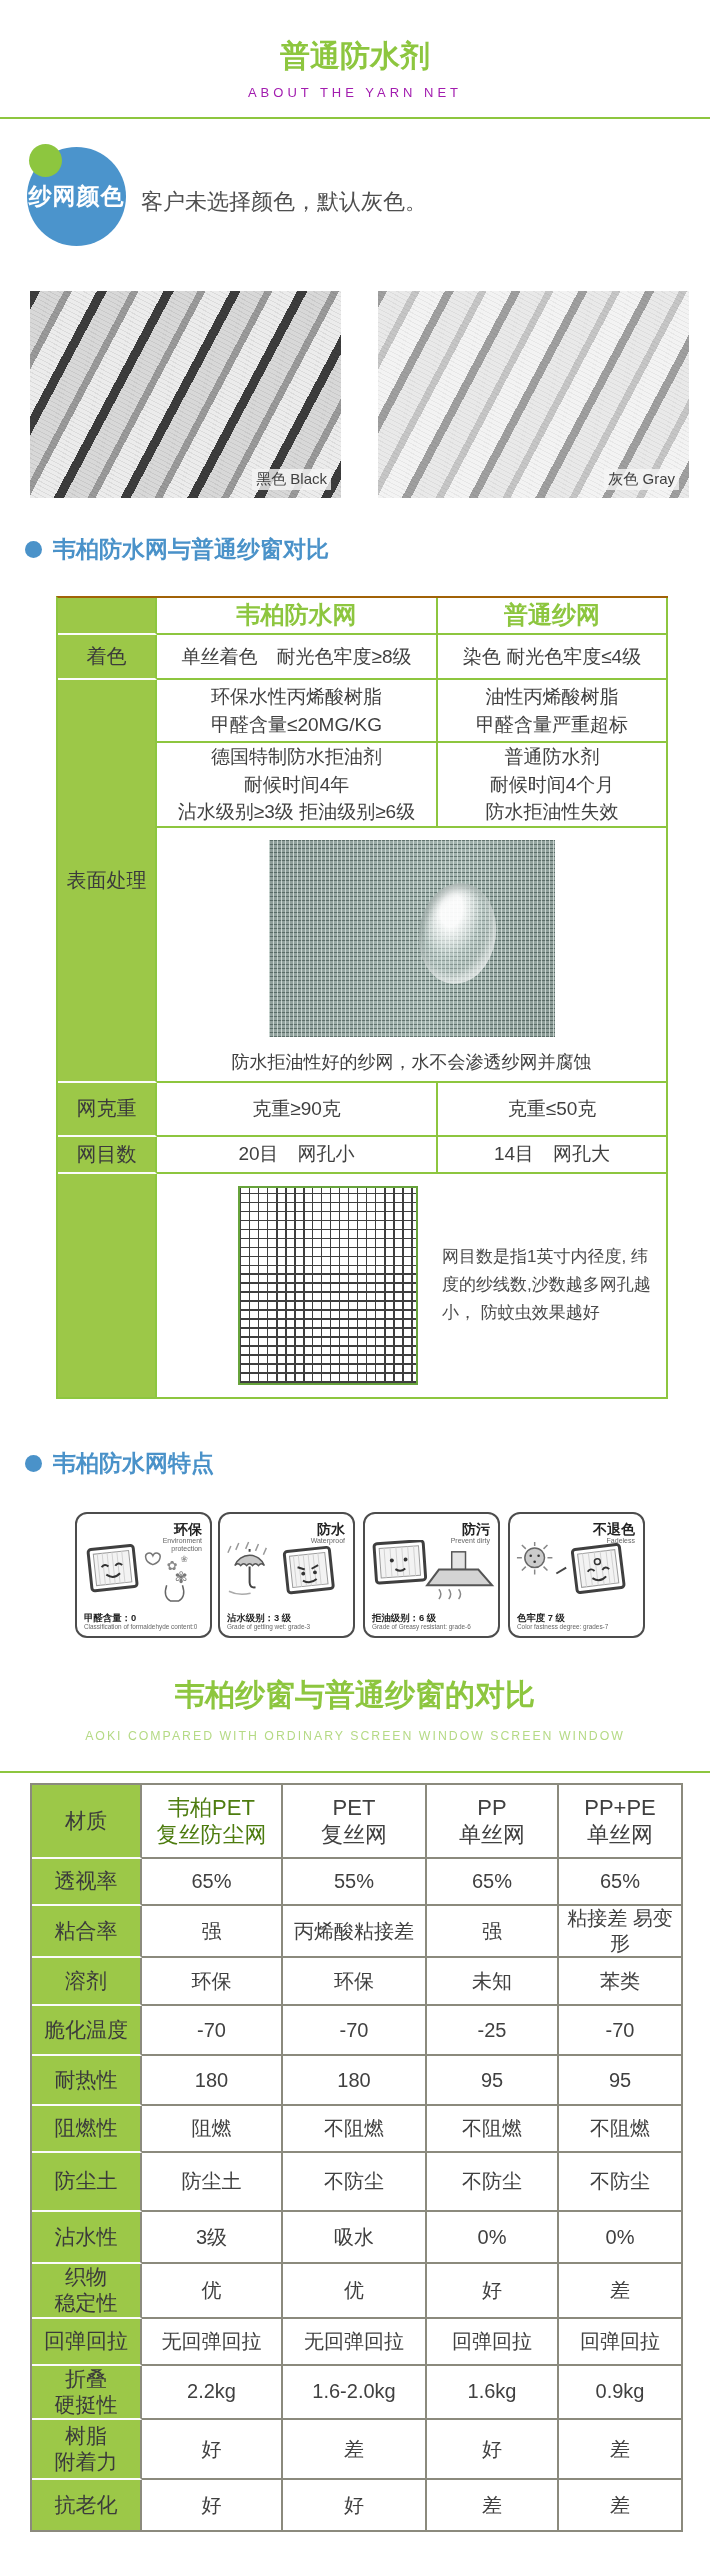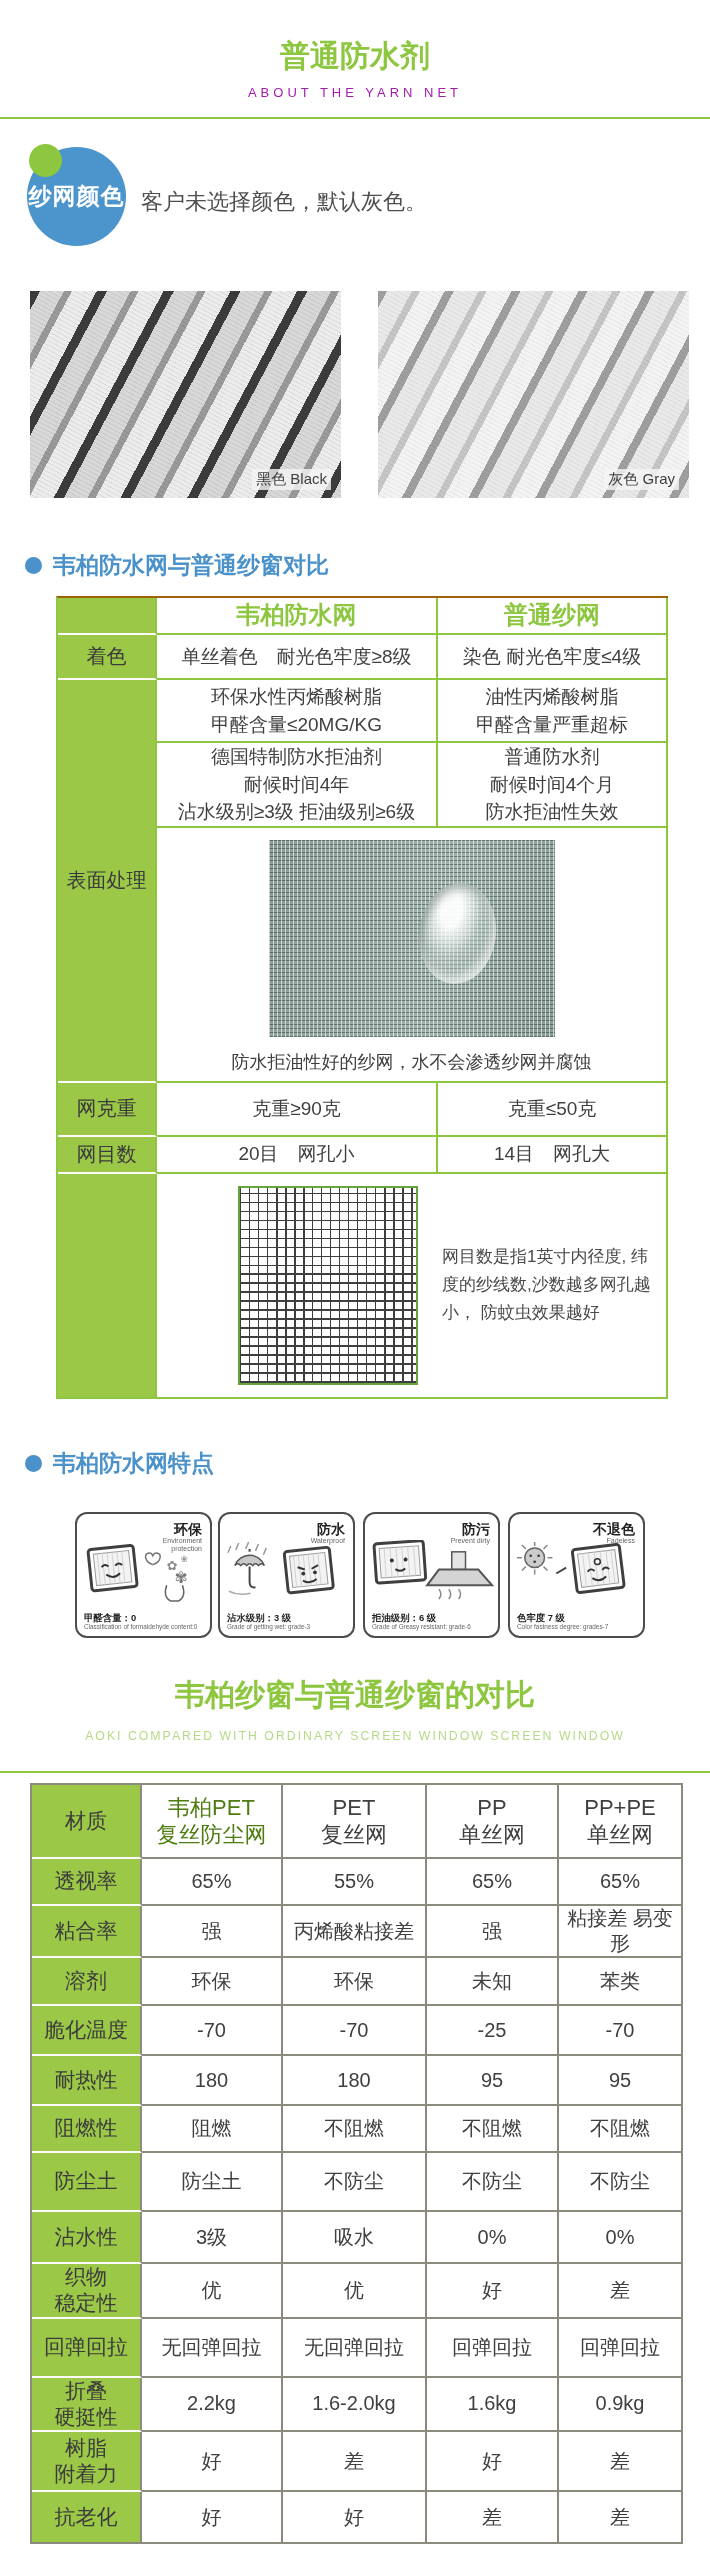--- a/index.html
+++ b/index.html
@@ -26,21 +26,21 @@
      repeating-linear-gradient(118deg,#3c3c3c 0 9px,#d8d8d8 9px 30px,#9a9a9a 30px 37px,#ececec 37px 59px);}
   .photo.gray{left:378px;background:
      repeating-linear-gradient(28deg, rgba(0,0,0,0) 0 3px, rgba(0,0,0,.05) 3px 4px),
      repeating-linear-gradient(118deg,#9f9f9f 0 8px,#e9e9e9 8px 30px,#c6c6c6 30px 37px,#f3f3f3 37px 59px);}
   .photo .cap{position:absolute;right:10px;bottom:8px;font-size:15px;color:#3f3f3f;
               background:rgba(245,245,245,.8);padding:1px 4px;}
   
   .sec-title{position:absolute;left:25px;display:flex;align-items:center;gap:11px;}
   .sec-title .bullet{width:17px;height:17px;border-radius:50%;background:#4a92c9;}
   .sec-title .txt{font-size:23px;font-weight:bold;color:#4a92c9;}
-  .st1{top:534px;margin-top:16px;} .st2{top:1448px;}
+  .st1{top:534px;} .st2{top:1448px;}
   
   .t1{position:absolute;left:56px;top:596px;width:610px;border-collapse:separate;border-spacing:0;
       table-layout:fixed;border-left:2px solid #8dc63f;border-top:2px solid #a16207;}
   .t1 td{border-right:2px solid #8dc63f;border-bottom:2px solid #8dc63f;text-align:center;
          vertical-align:middle;font-size:19px;color:#3f3f3f;padding:0;line-height:1.45;}
   .t1 td.lab{background:#9cc848;font-size:20px;color:#3b3b3b;border-bottom-color:#fcfcfc;}
   .t1 td.lab.lastlab{border-bottom-color:#8dc63f;}
   .t1 .th{font-size:24px;font-weight:bold;color:#8dc63f;}
   .wp-wrap{padding-top:12px;}
   .wp{position:relative;width:286px;height:197px;margin:0 auto;background-color:#93a39e;background-image:
@@ -382,21 +382,21 @@
       <td>0%</td>
     </tr>
     <tr style="height:52px">
       <td class="lab pre">织物
 稳定性</td>
       <td>优</td>
       <td>优</td>
       <td>好</td>
       <td>差</td>
     </tr>
-    <tr style="height:59px">
+    <tr style="height:47px">
       <td class="lab pre">回弹回拉</td>
       <td>无回弹回拉</td>
       <td>无回弹回拉</td>
       <td>回弹回拉</td>
       <td>回弹回拉</td>
     </tr>
     <tr style="height:51px">
       <td class="lab pre">折叠
 硬挺性</td>
       <td>2.2kg</td>

